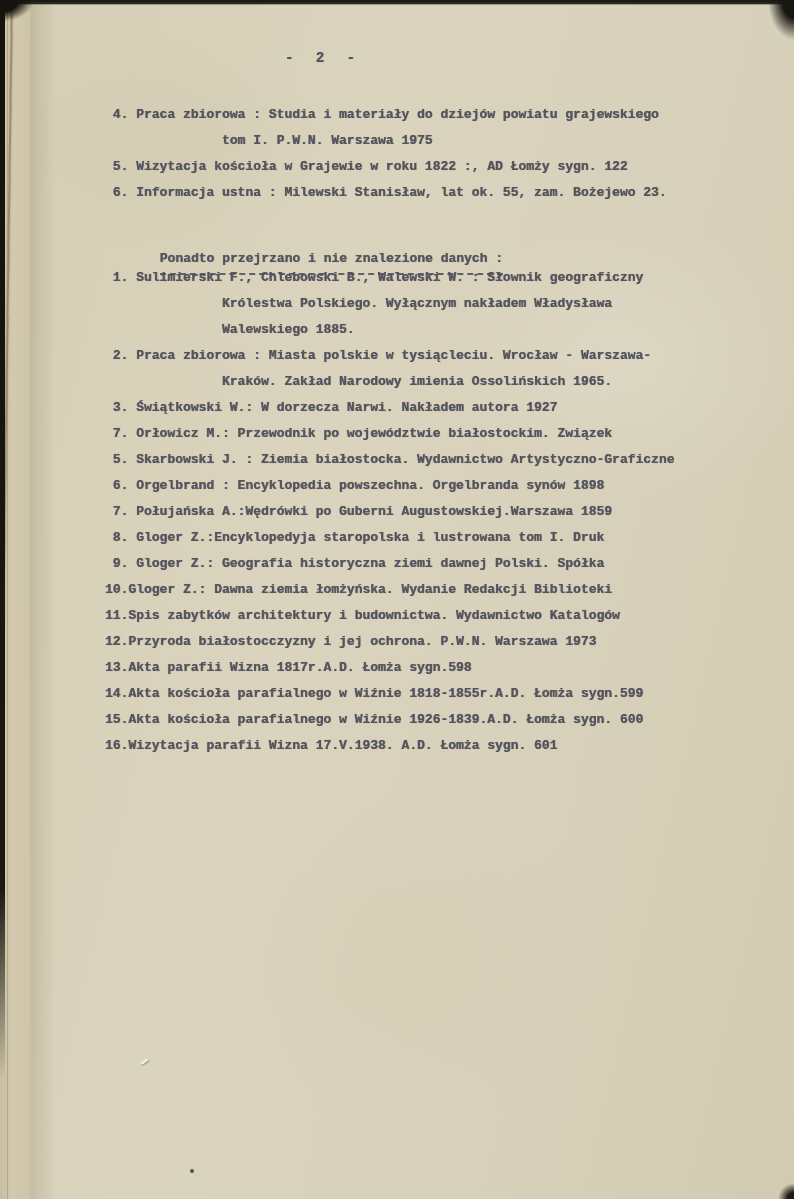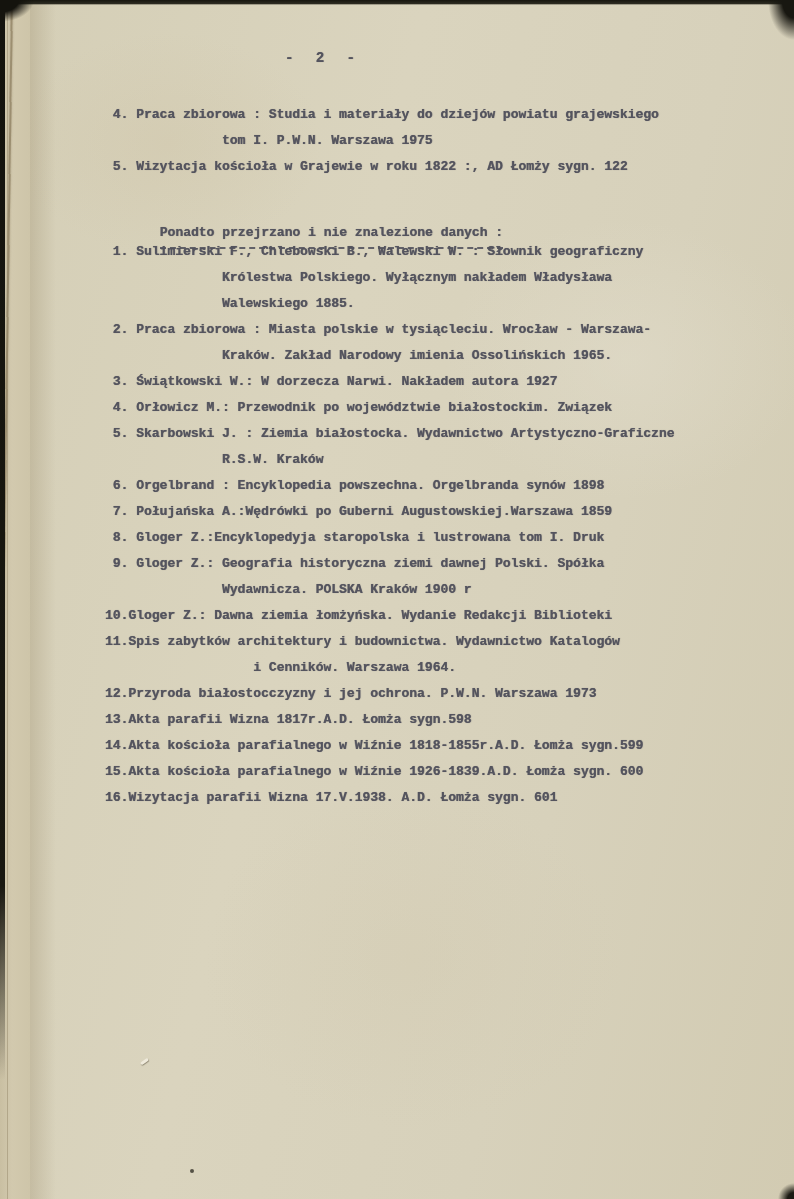--- a/index.html
+++ b/index.html
@@ -116,44 +116,42 @@
   <div class="speck-2"></div>
 
   <div class="page-number ink">- 2 -</div>
 
   <div class="content ink">
 
     <div>
         <div class="line"> 4. Praca zbiorowa : Studia i materiały do dziejów powiatu grajewskiego</div>
         <div class="line">               tom I. P.W.N. Warszawa 1975</div>
         <div class="line"> 5. Wizytacja kościoła w Grajewie w roku 1822 :, AD Łomży sygn. 122</div>
+        <div class="line"> 6. Informacja ustna : Milewski Stanisław, lat ok. 55, zam. Bożejewo 23.</div>
       </div>
 
     <div class="heading-line">
       <span class="underlined">Ponadto przejrzano i nie znalezione danych :</span>
     </div>
 
     <div>
         <div class="line"> 1. Sulimierski F., Chlebowski B., Walewski W. : Słownik geograficzny</div>
         <div class="line">               Królestwa Polskiego. Wyłącznym nakładem Władysława</div>
         <div class="line">               Walewskiego 1885.</div>
         <div class="line"> 2. Praca zbiorowa : Miasta polskie w tysiącleciu. Wrocław - Warszawa-</div>
         <div class="line">               Kraków. Zakład Narodowy imienia Ossolińskich 1965.</div>
         <div class="line"> 3. Świątkowski W.: W dorzecza Narwi. Nakładem autora 1927</div>
-        <div class="line"> 4. Orłowicz M.: Przewodnik po województwie białostockim. Związek</div>
+        <div class="line"> 7. Orłowicz M.: Przewodnik po województwie białostockim. Związek</div>
         <div class="line"> 5. Skarbowski J. : Ziemia białostocka. Wydawnictwo Artystyczno-Graficzne</div>
-        <div class="line">               R.S.W. Kraków</div>
         <div class="line"> 6. Orgelbrand : Encyklopedia powszechna. Orgelbranda synów 1898</div>
         <div class="line"> 7. Połujańska A.:Wędrówki po Guberni Augustowskiej.Warszawa 1859</div>
         <div class="line"> 8. Gloger Z.:Encyklopedyja staropolska i lustrowana tom I. Druk</div>
         <div class="line"> 9. Gloger Z.: Geografia historyczna ziemi dawnej Polski. Spółka</div>
-        <div class="line">               Wydawnicza. POLSKA Kraków 1900 r</div>
         <div class="line">10.Gloger Z.: Dawna ziemia łomżyńska. Wydanie Redakcji Biblioteki</div>
         <div class="line">11.Spis zabytków architektury i budownictwa. Wydawnictwo Katalogów</div>
-        <div class="line">                   i Cenników. Warszawa 1964.</div>
         <div class="line">12.Przyroda białostocczyzny i jej ochrona. P.W.N. Warszawa 1973</div>
         <div class="line">13.Akta parafii Wizna 1817r.A.D. Łomża sygn.598</div>
         <div class="line">14.Akta kościoła parafialnego w Wiźnie 1818-1855r.A.D. Łomża sygn.599</div>
         <div class="line">15.Akta kościoła parafialnego w Wiźnie 1926-1839.A.D. Łomża sygn. 600</div>
         <div class="line">16.Wizytacja parafii Wizna 17.V.1938. A.D. Łomża sygn. 601</div>
       </div>
 
   </div>
 </div>
 

